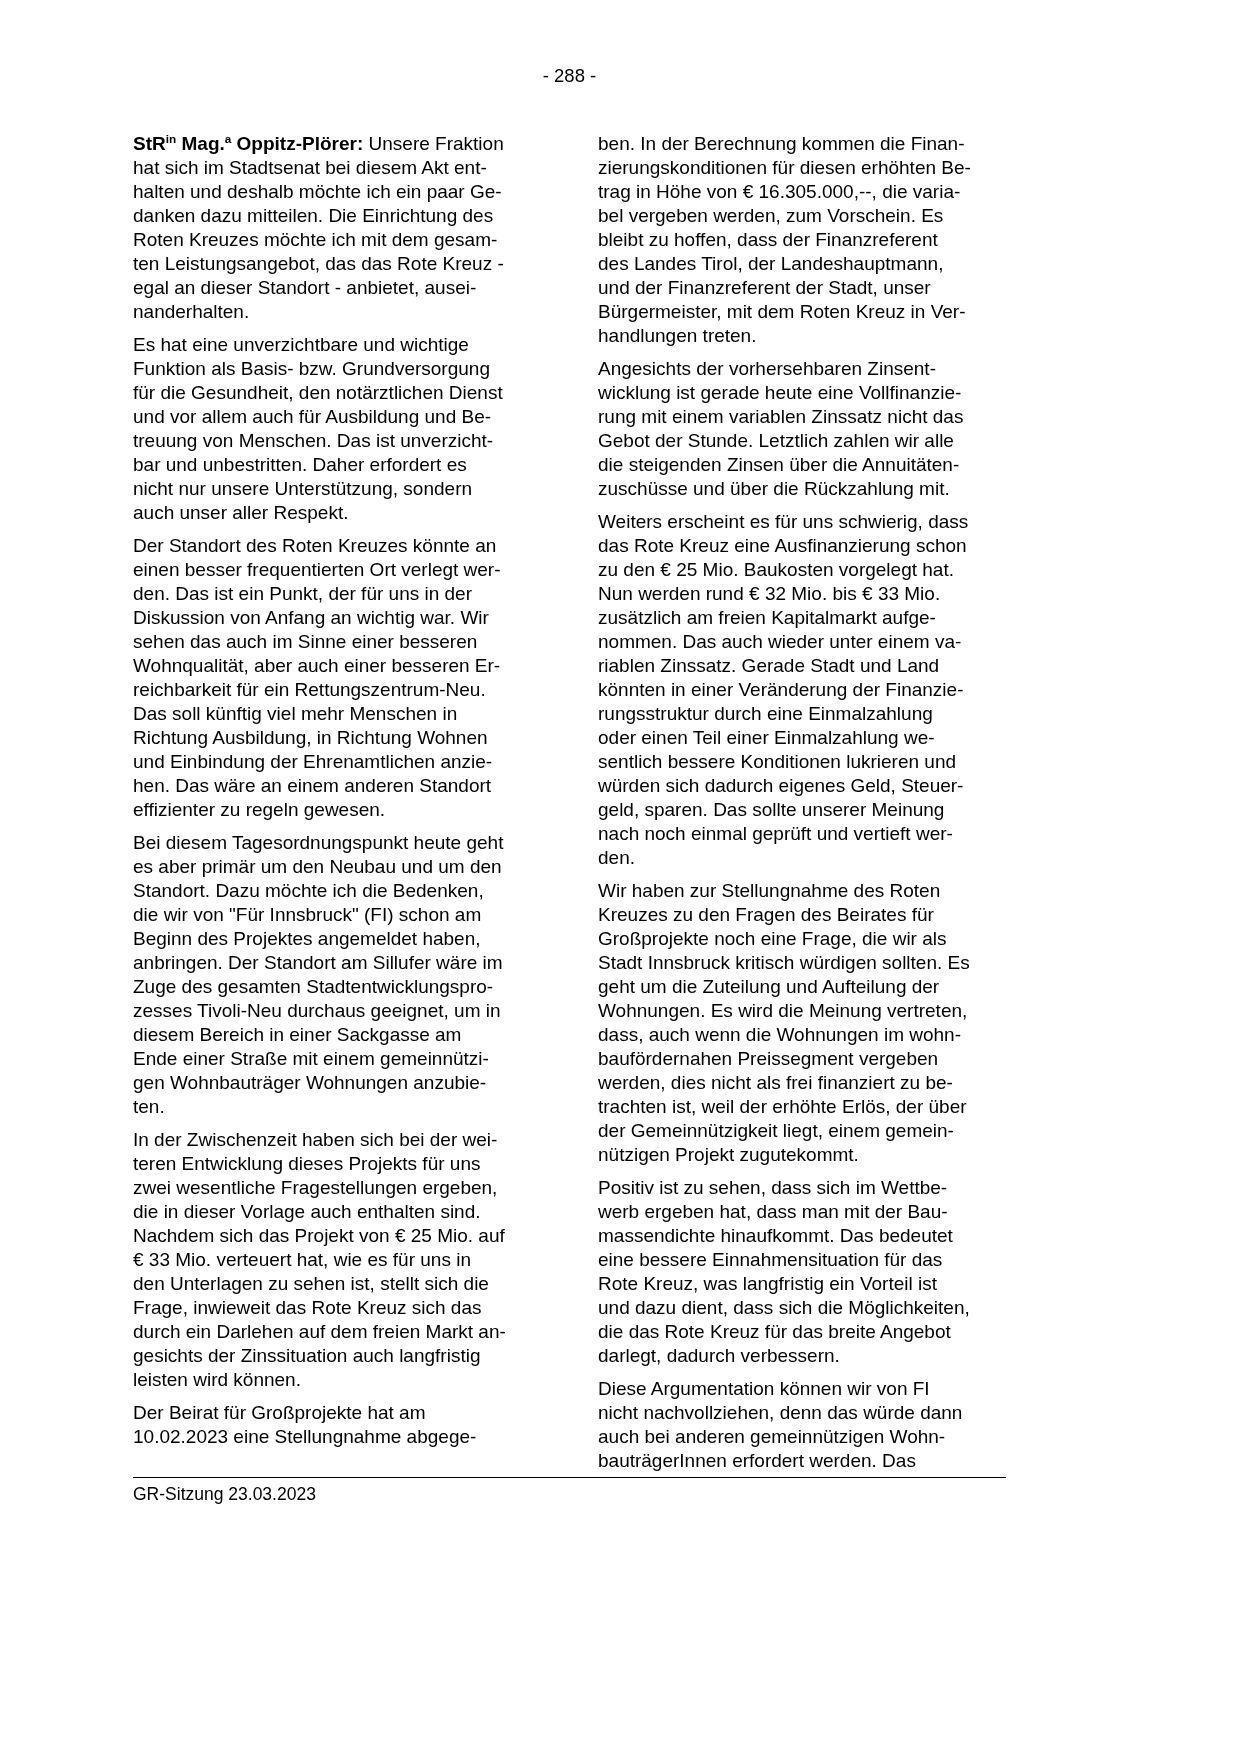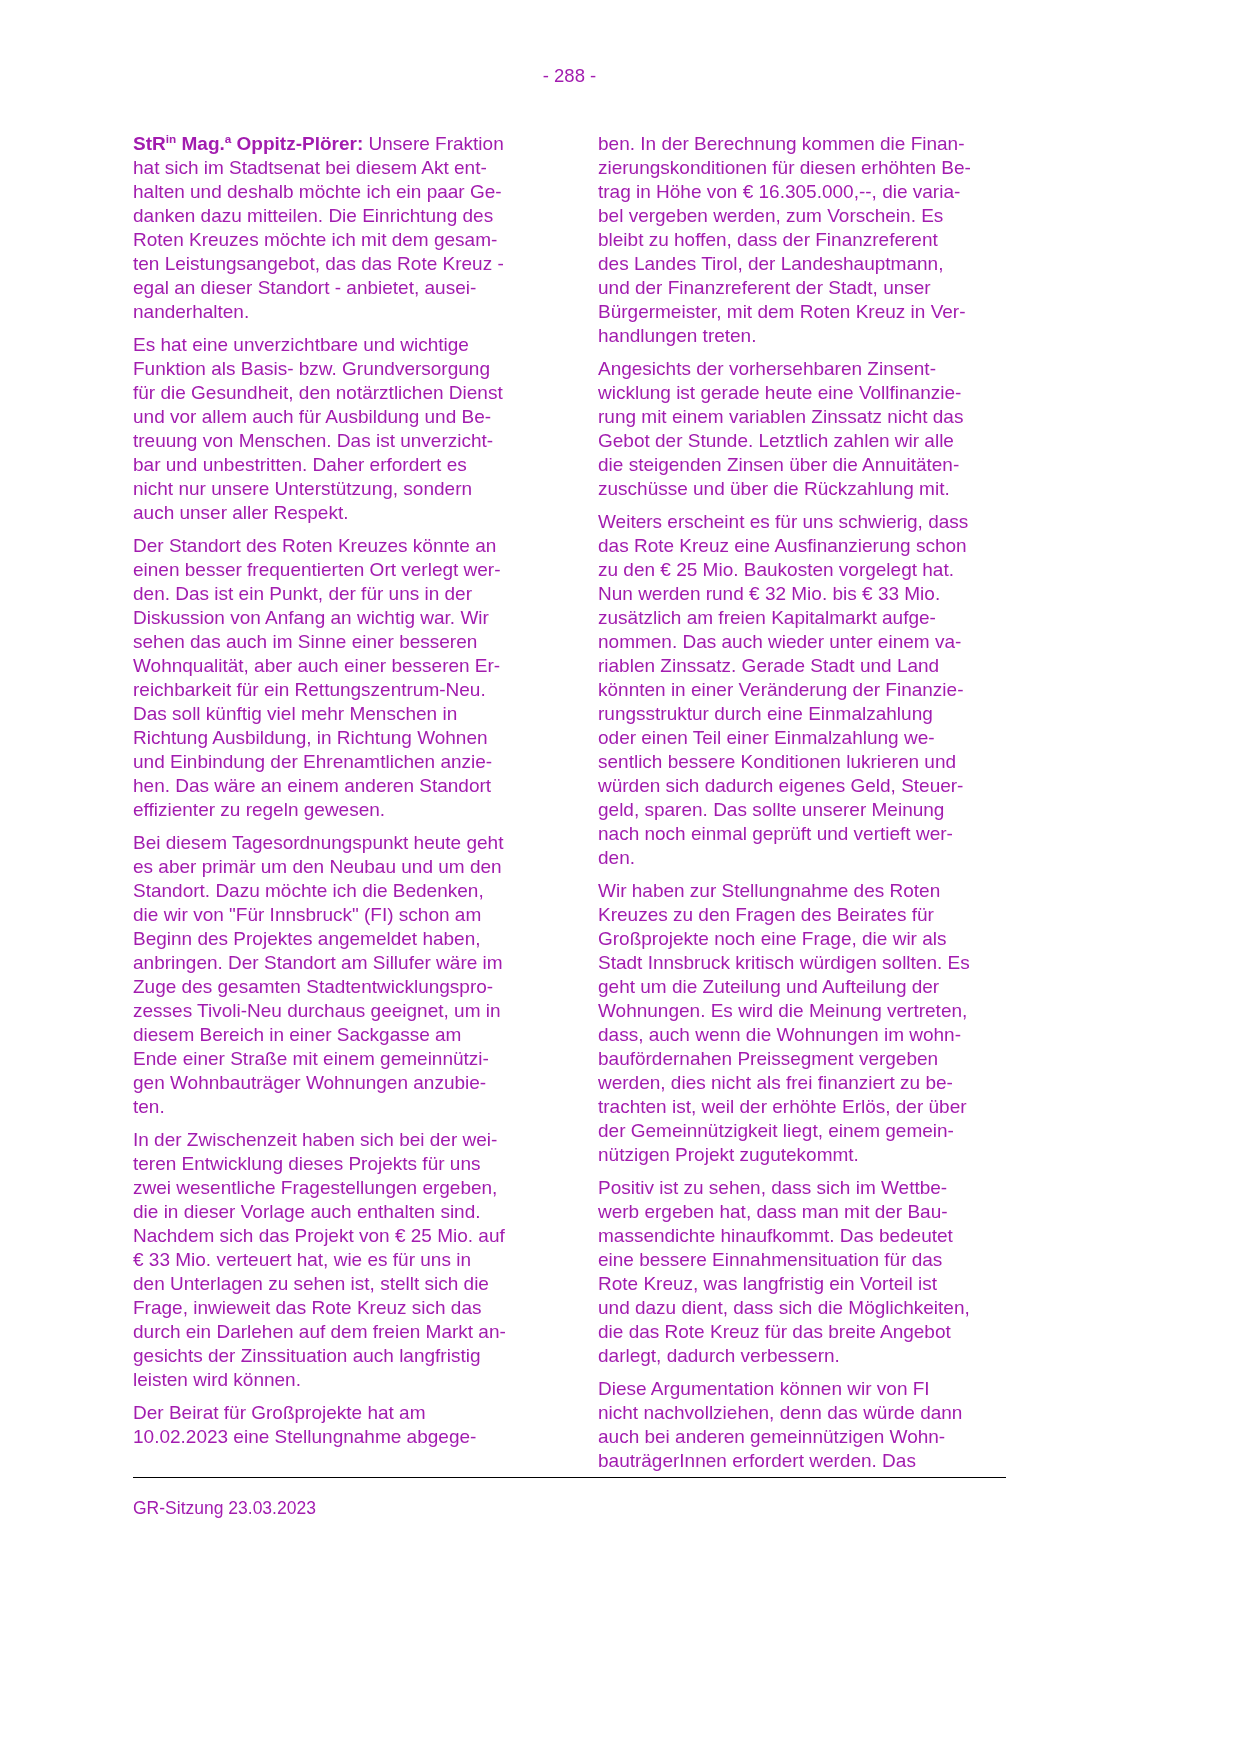--- a/index.html
+++ b/index.html
@@ -6,21 +6,21 @@
   html, body {
     margin: 0;
     padding: 0;
     background: #ffffff;
   }
   .page {
     position: relative;
     width: 986px;
     height: 1754px;
     background: #ffffff;
-    color: #a21caf;
+    color: #000000;
     font-family: "Liberation Sans", "DejaVu Sans", sans-serif;
     font-size: 19px;
     line-height: 24px;
   }
   .content {
     position: absolute;
     left: 133px;
     top: 64px;
     width: 873px;
   }
@@ -44,21 +44,21 @@
     line-height: 0;
     vertical-align: super;
     margin-top: 38px;
   }
   .footer {
     position: absolute;
     left: 133px;
     top: 1477px;
     width: 873px;
     border-top: 1.5px solid #000000;
-    padding-top: 18px;
+    padding-top: 4px;
     font-size: 17.5px;
   }
 </style>
 </head>
 <body>
 
 <div class="page">
   <div class="content">
 
     <div class="pagenum">- 288 -</div>

